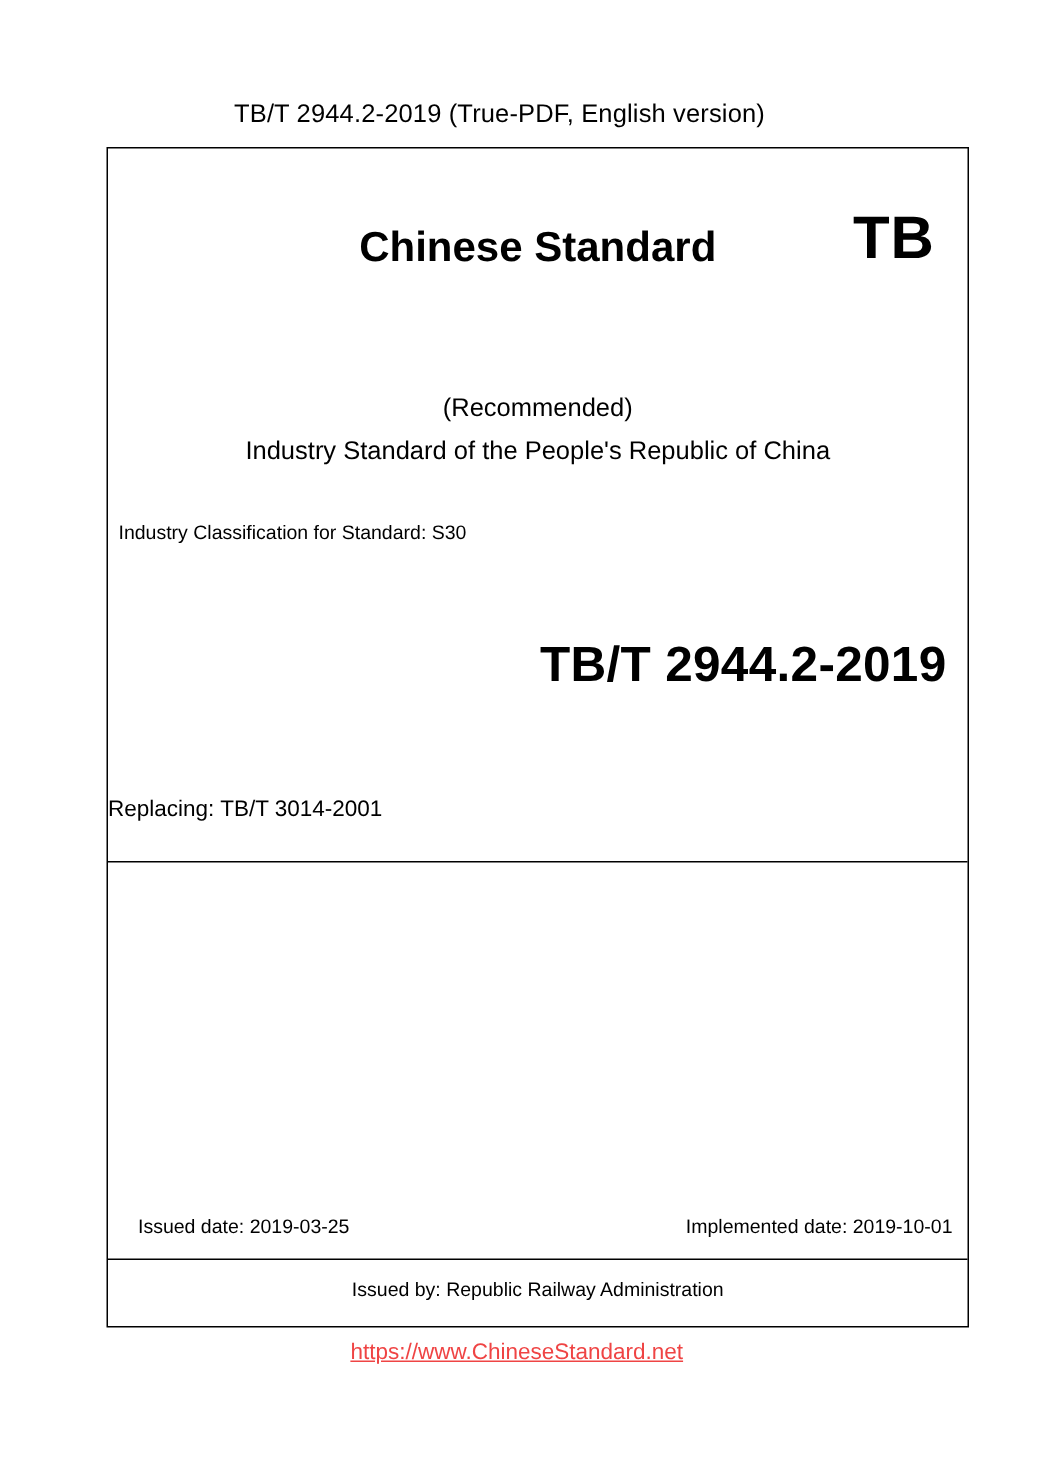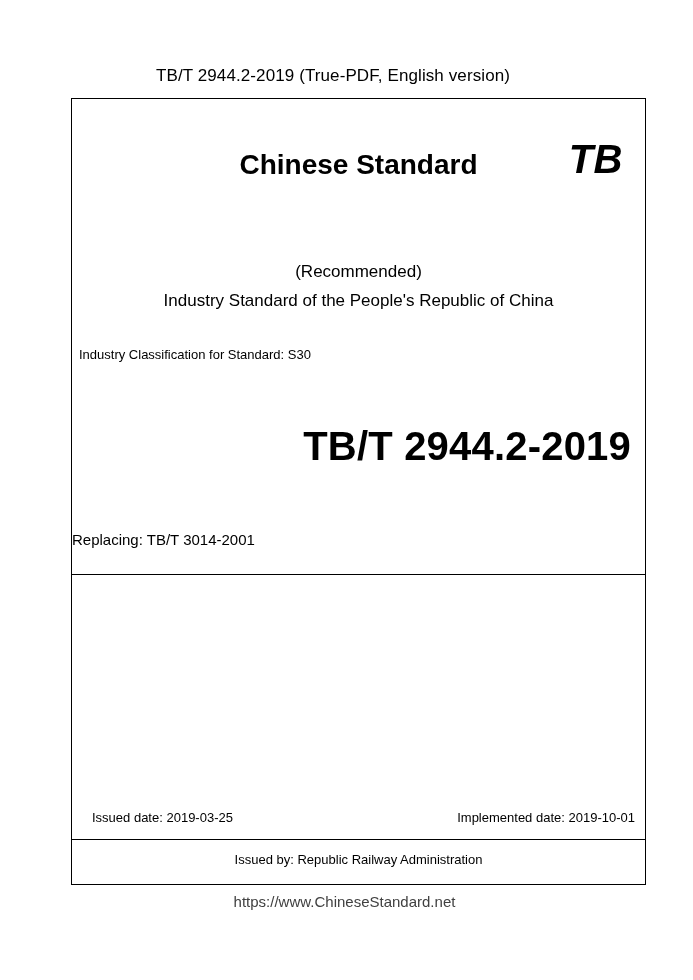--- a/index.html
+++ b/index.html
@@ -56,21 +56,20 @@
     font-size: 28px;
     font-weight: bold;
   }
   .tb-logo {
     position: absolute;
     right: 22px;
     top: 38px;
     font-size: 40px;
     font-weight: bold;
     letter-spacing: 0.5px;
-    font-style: italic;
   }
   .industry-line {
     position: absolute;
     left: 0;
     top: 158px;
     width: 100%;
     text-align: center;
     font-size: 17px;
     line-height: 29px;
   }
@@ -81,21 +80,21 @@
     font-size: 13px;
   }
   .std-number {
     position: absolute;
     left: 0;
     top: 325px;
     width: 100%;
     text-align: right;
     padding-right: 14px;
     box-sizing: border-box;
-    font-size: 40px;
+    font-size: 33px;
     font-weight: bold;
     letter-spacing: 0.2px;
   }
   .replacing {
     position: absolute;
     left: 0;
     top: 432px;
     width: 100%;
     padding-right: 14px;
     box-sizing: border-box;
@@ -140,21 +139,22 @@
     text-align: center;
     font-size: 13px;
   }
   .site-link {
     position: absolute;
     left: 0;
     top: 893px;
     width: 689px;
     text-align: center;
     font-size: 15px;
-    color: #404040;
+    color: #ef4444;
+    text-decoration: underline;
   }
 </style>
 </head>
 <body>
 
 <div class="page">
 
   <div class="doc-title">TB/T 2944.2-2019 (True-PDF, English version)</div>
 
   <div class="cover-box">

